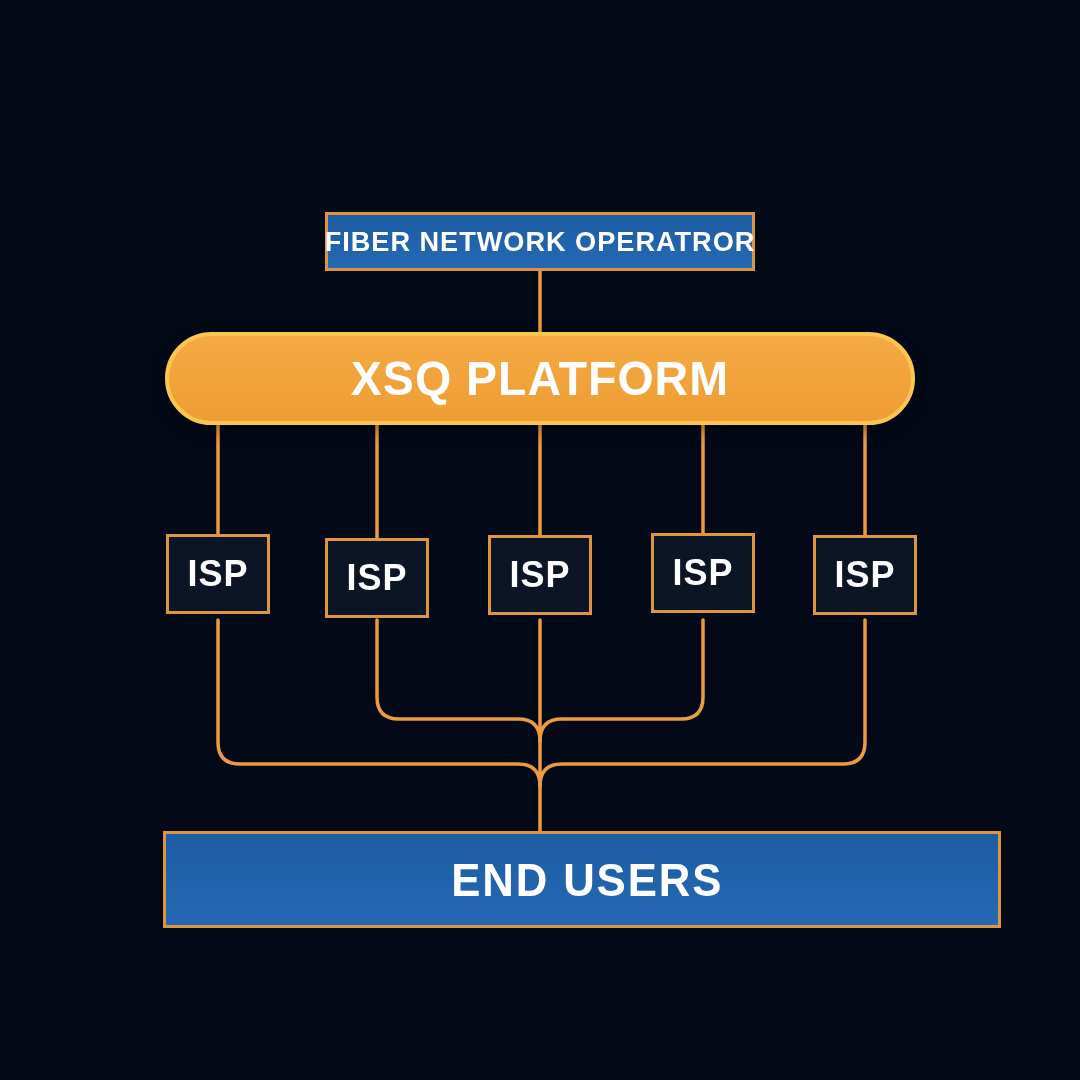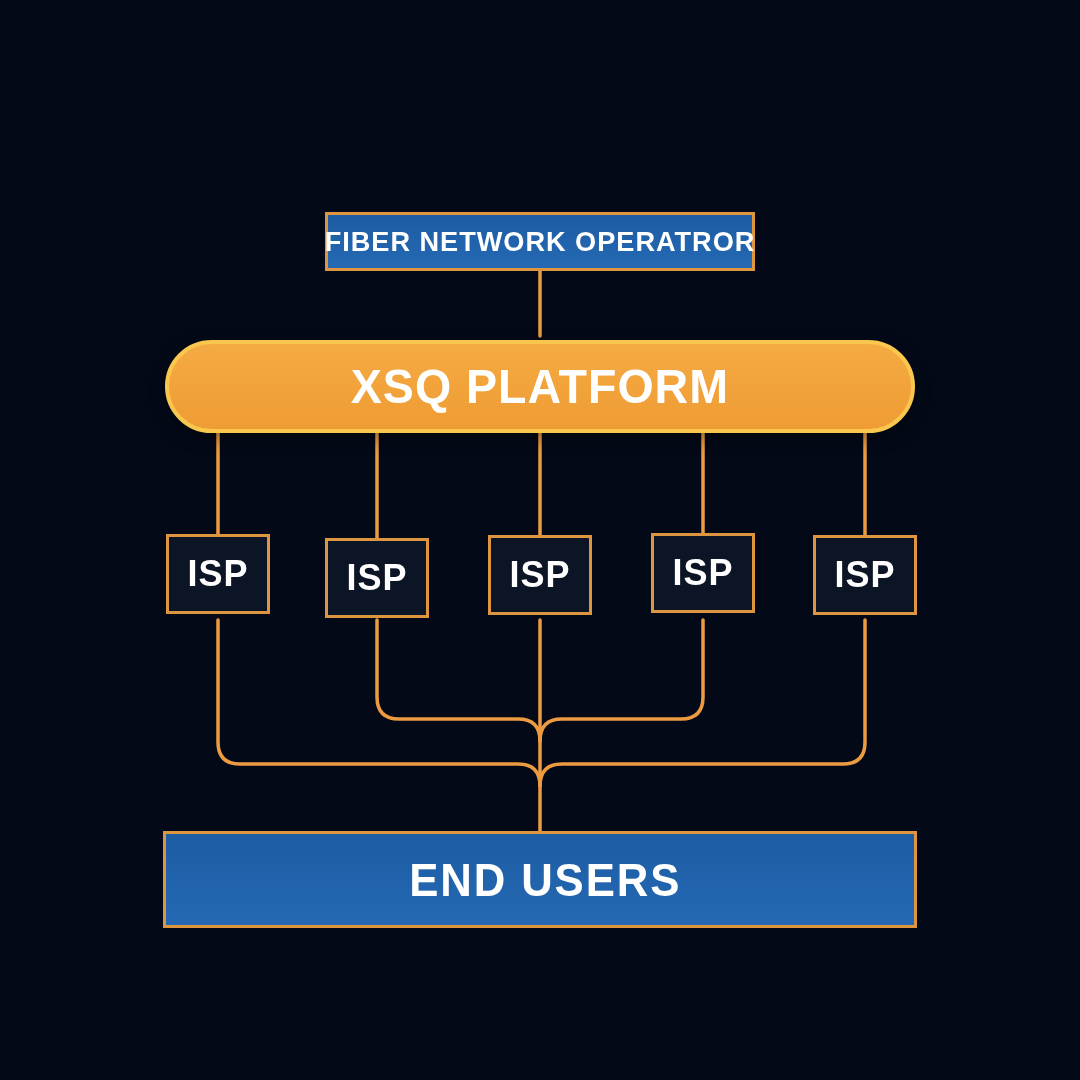--- a/index.html
+++ b/index.html
@@ -47,21 +47,20 @@
   }
 
   
   .platform {
     left: 165px; top: 332px;
     width: 750px; height: 93px;
     background: linear-gradient(180deg, var(--pill-fill-top, #F5AA43), var(--pill-fill, #EF9C34));
     border: 4px solid var(--pill-border, #F9C74E);
     border-radius: 50px;
     box-shadow: 0 6px 16px rgba(0,0,0,0.35);
-    margin-top: 8px;
   }
   .platform-label {
     font-size: 48px;
     letter-spacing: 1px;
     transform: scaleX(0.97);
   }
 
   
   .isp {
     top: 529px;
@@ -76,21 +75,21 @@
   .isp-4 { left: 651px; top: 527px; }
   .isp-5 { left: 813px; top: 529px; }
   .isp-label {
     font-size: 36px;
     letter-spacing: 1px;
   }
 
   
   .end-users {
     left: 163px; top: 831px;
-    width: 754px; height: 97px;
+    width: 838px; height: 97px;
     background: linear-gradient(180deg, var(--blue-top, #1C5CA3), var(--blue-bottom, #2569B4));
     border: 3px solid var(--box-border, #DD9540);
     padding-left: 10px;
   }
   .end-label {
     font-size: 46px;
     letter-spacing: 2px;
     transform: scaleX(0.95);
   }
 </style>

